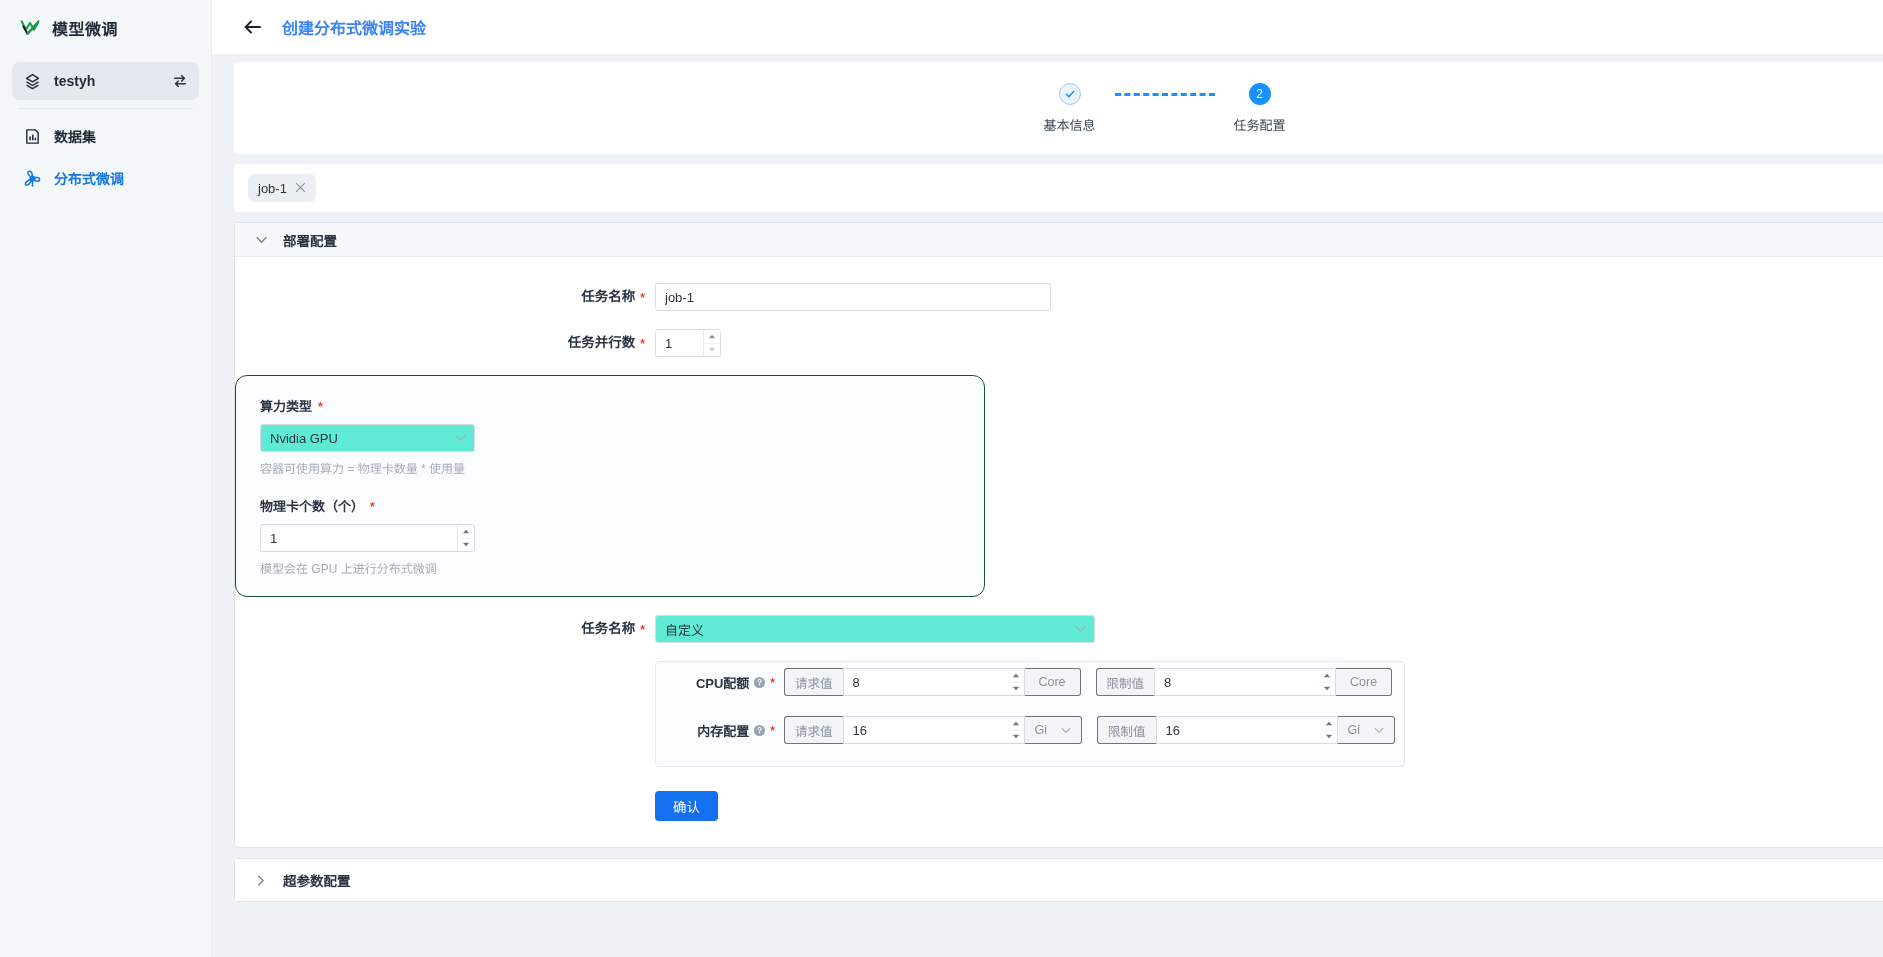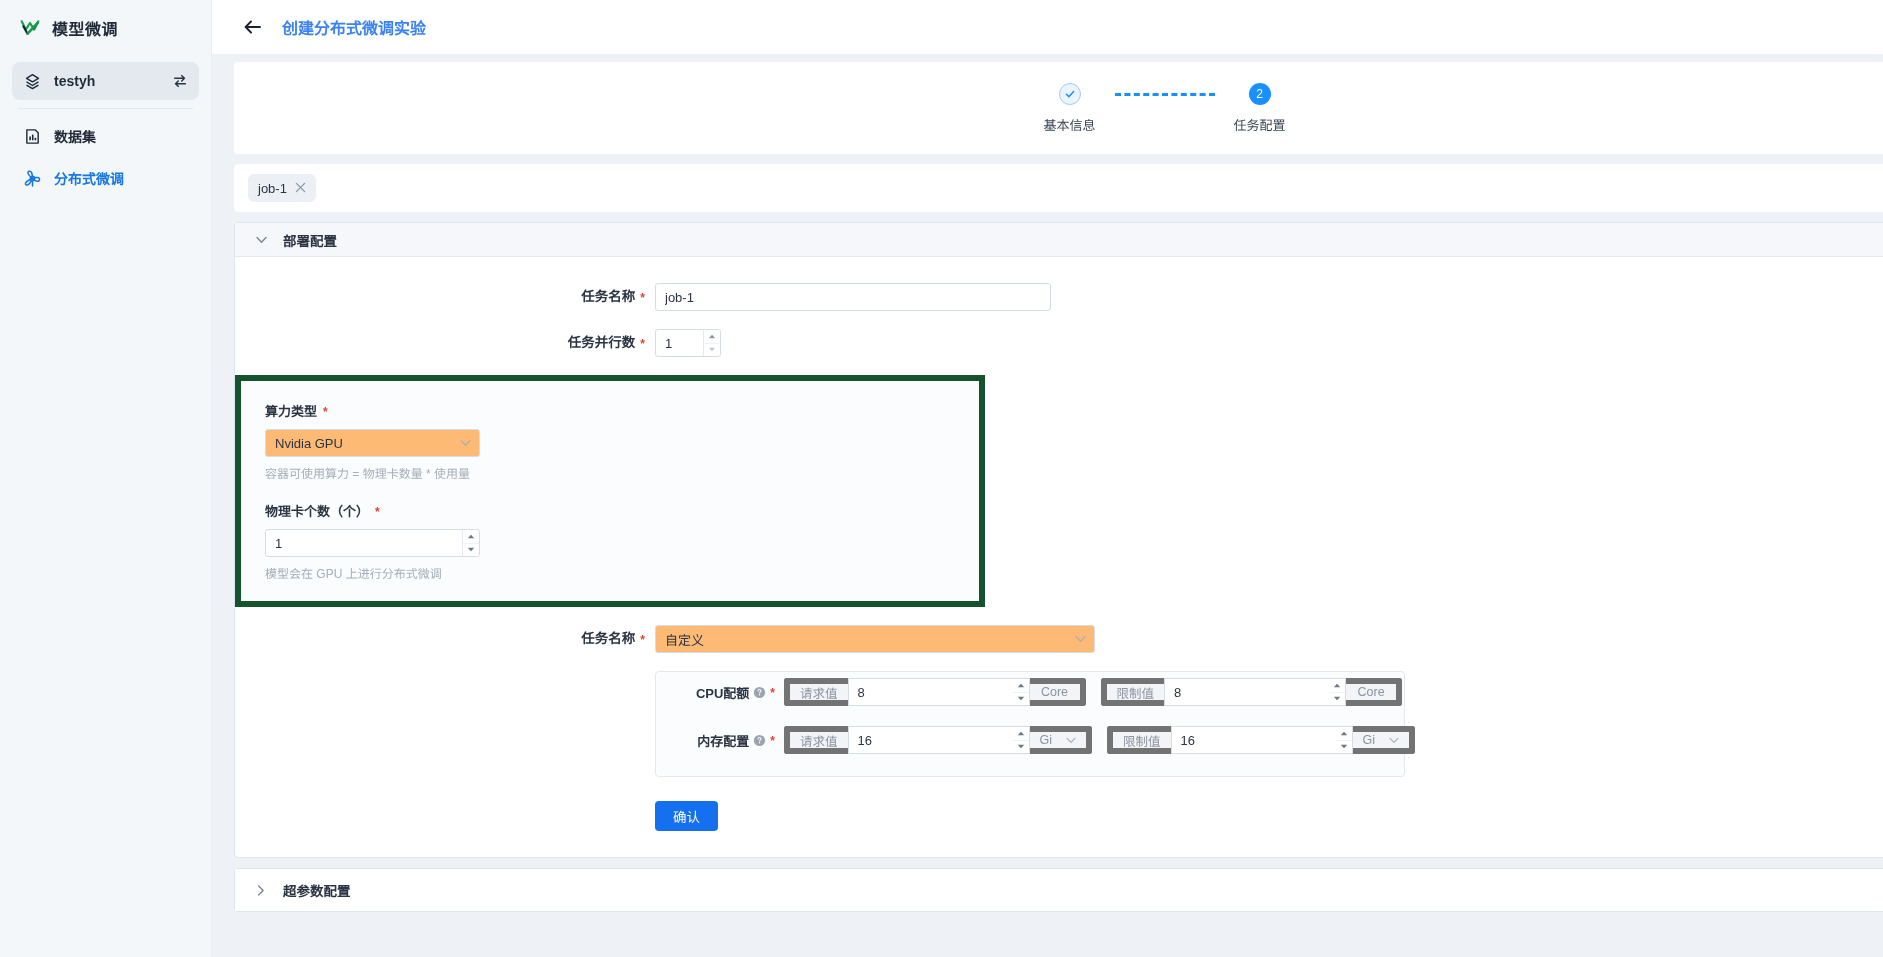--- a/index.html
+++ b/index.html
@@ -107,30 +107,30 @@
   .spinner {
     position: absolute; right: 1px; top: 1px; bottom: 1px; width: 17px;
     display: flex; flex-direction: column; border-left: 1px solid #e6eaf0;
     background: #fff; border-radius: 0 3px 3px 0;
   }
   .spin-up, .spin-dn { flex: 1; display: flex; align-items: center; justify-content: center; cursor: pointer; }
   .spin-up { border-bottom: 1px solid #f0f2f5; }
 
   .select-box {
     position: relative; display: inline-flex; align-items: center;
-    height: 28px; border: 1px solid #d6dce4; border-radius: 3px; background: #fdba74;
+    height: 28px; border: 1px solid #d6dce4; border-radius: 3px; background: #5eead4;
     padding: 0 26px 0 9px; font-size: 13px; color: #2b3443; cursor: pointer;
   }
   .select-caret { position: absolute; right: 8px; top: 50%; transform: translateY(-50%); display: flex; }
   .w-sel-compute { width: 215px; }
   .w-sel-res { width: 440px; }
 
   
   .inner-card {
-    border: 6px solid #14532d; border-radius: 0; background: #fbfcfd;
+    border: 1px solid #14532d; border-radius: 12px; background: #fbfcfd;
     width: 750px; padding: 20px 24px;
   }
   .sub-label { font-size: 13px; font-weight: 700; color: #2b3443; display: flex; align-items: center; gap: 6px; margin-bottom: 9px; }
   .hint { font-size: 12px; color: #a6aeb9; margin-top: 7px; }
   .sub-block { margin-bottom: 20px; }
   .sub-block:last-child { margin-bottom: 0; }
 
   
   .res-card {
     border: 1px solid #e4e9ef; border-radius: 4px; background: #fbfcfd;
@@ -140,21 +140,21 @@
   .res-row:last-child { margin-bottom: 16px; }
   .res-label {
     width: 104px; flex: 0 0 104px; text-align: right; padding-right: 9px;
     font-size: 13px; font-weight: 700; color: #2b3443;
     display: flex; align-items: center; justify-content: flex-end; gap: 4px;
   }
   .help-icon { width: 13px; height: 13px; display: inline-flex; }
   .input-group { display: flex; align-items: stretch; height: 28px; margin-right: 15px; }
   .grp-addon {
     display: flex; align-items: center; justify-content: center;
-    background: #f2f4f7; border: 6px solid #737373; font-size: 12.5px; color: #8b94a1;
+    background: #f2f4f7; border: 1px solid #737373; font-size: 12.5px; color: #8b94a1;
     padding: 0 10px; white-space: nowrap;
   }
   .grp-addon.left { border-right: none; border-radius: 3px 0 0 3px; }
   .grp-addon.right { border-left: none; border-radius: 0 3px 3px 0; min-width: 56px; text-align: right; }
   .grp-addon.right.sel { cursor: pointer; gap: 14px; }
   .grp-input {
     position: relative; display: flex; align-items: center;
     border: 1px solid #d6dce4; background: #fff; width: 182px;
   }
   .grp-input input {

